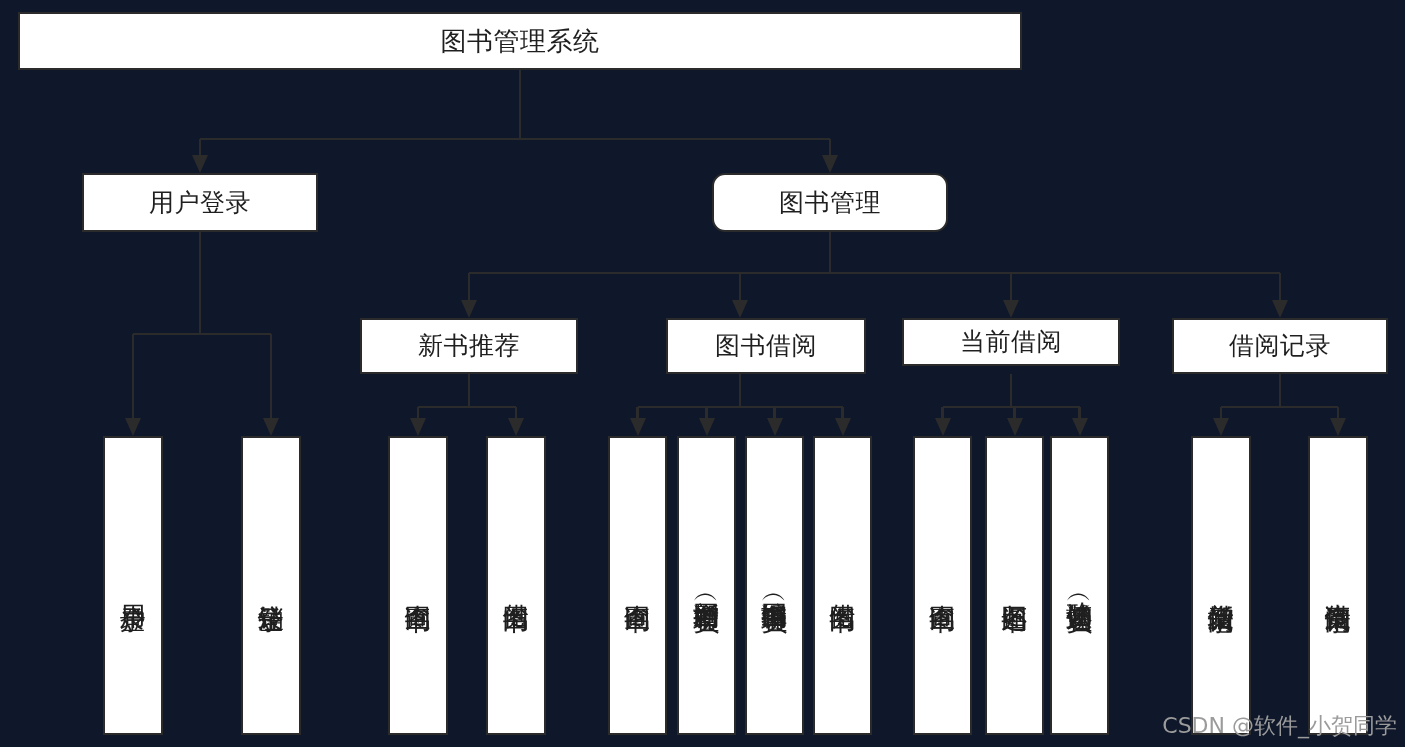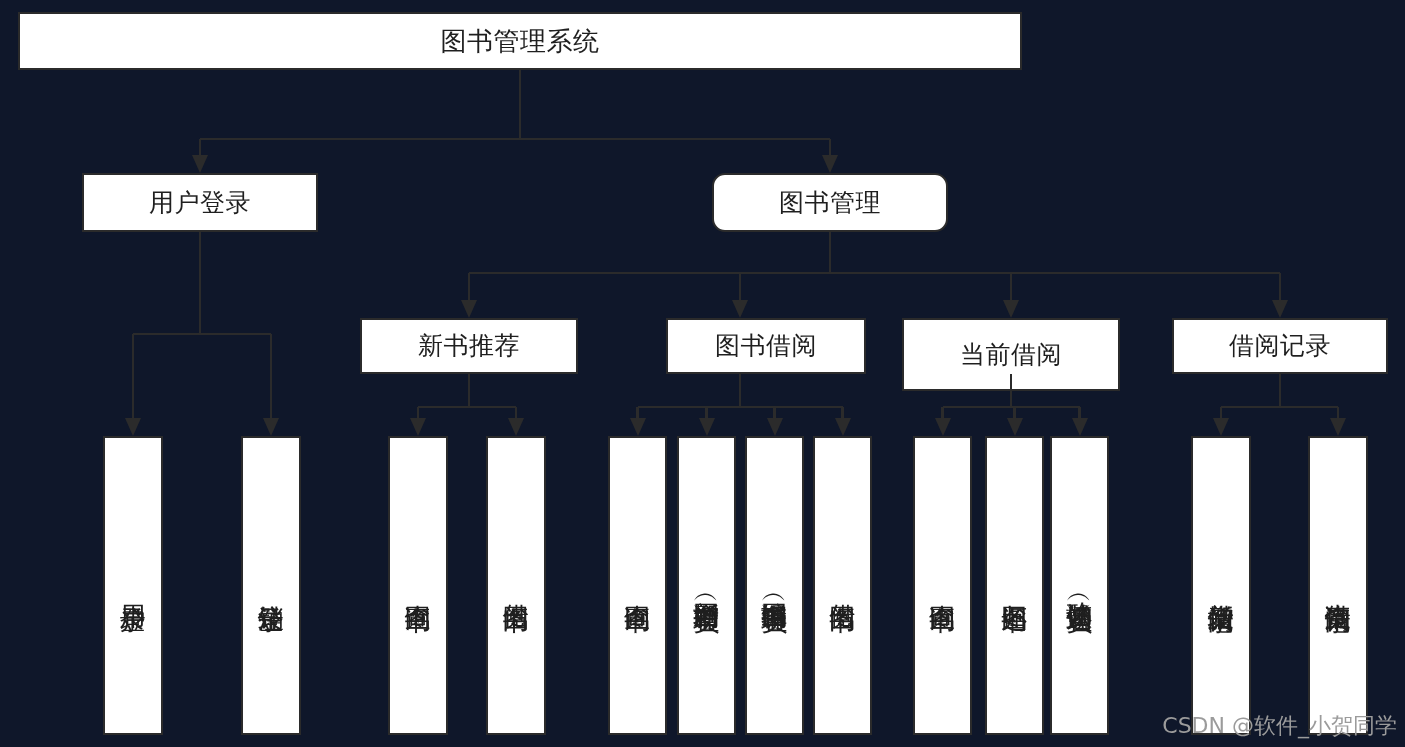--- a/index.html
+++ b/index.html
@@ -126,21 +126,21 @@
   <div class="arrow" id="a-bm-2" style="left: 1003px; top: 300px;"></div>
   <div class="line-v" id="c-bm-d3" style="left: 1278.75px; top: 273px; height: 27px;"></div>
   <div class="arrow" id="a-bm-3" style="left: 1272px; top: 300px;"></div>
 
   <div class="node horiz" id="node-l3-0" style="left: 360px; top: 318px; width: 218px; height: 56px;">
     <span class="label">新书推荐</span>
   </div>
   <div class="node horiz" id="node-l3-1" style="left: 634px; top: 318px; width: 200px; height: 56px; margin-left: 32px;">
     <span class="label">图书借阅</span>
   </div>
-  <div class="node horiz" id="node-l3-2" style="left: 902px; top: 318px; width: 218px; height: 73px;">
+  <div class="node horiz" id="node-l3-2" style="left: 902px; top: 318px; width: 218px; height: 48px;">
     <span class="label">当前借阅</span>
   </div>
   <div class="node horiz" id="node-l3-3" style="left: 1172px; top: 318px; width: 216px; height: 56px;">
     <span class="label">借阅记录</span>
   </div>
 
   <div class="node vert centered" id="node-leaf-0" style="left: 103px; top: 436px; width: 60px; height: 299px;">
     <span class="label">用户登录</span>
   </div>
   <div class="node vert centered" id="node-leaf-1" style="left: 241px; top: 436px; width: 60px; height: 299px;">

